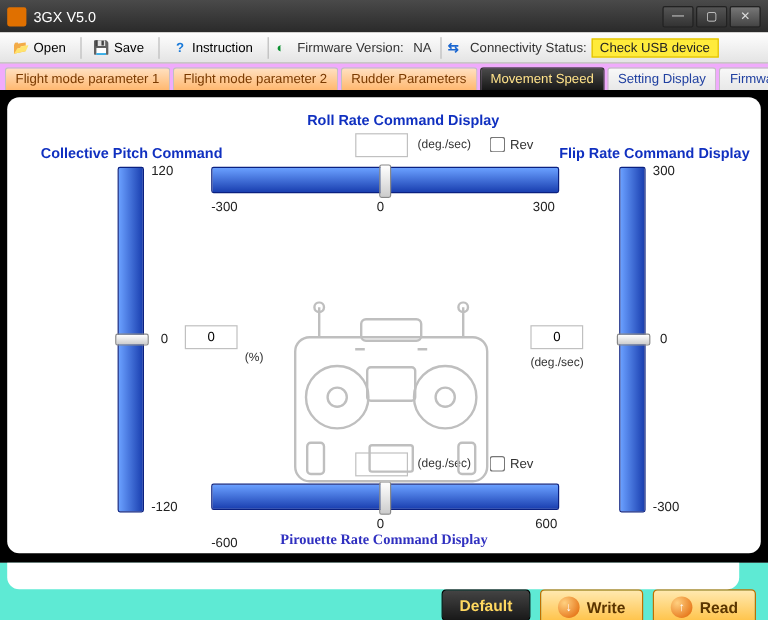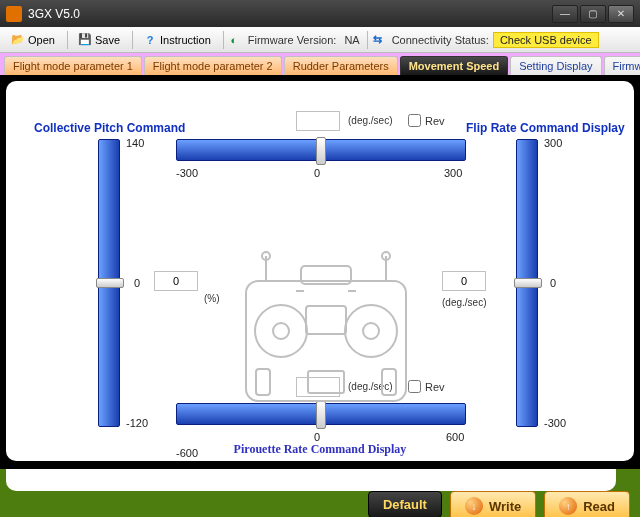--- a/index.html
+++ b/index.html
@@ -11,42 +11,42 @@
   .winbtn.close { background:linear-gradient(#777,#444); }
   .toolbar { height:26px; background:linear-gradient(#fefefe,#e4e4e4); border-bottom:1px solid #bbb; display:flex; align-items:center; padding:0 4px; font-size:11px; }
   .tbtn { display:flex; align-items:center; padding:2px 6px; border:1px solid transparent; border-radius:3px; cursor:pointer; margin-right:2px;}
   .tsep{width:1px;height:18px;background:#bbb;margin:0 3px;}
   .ticon{width:14px;height:14px;margin-right:3px;display:inline-flex;align-items:center;justify-content:center;}
   .static-label{padding:2px 4px;color:#333;}
   .usb-status{background:#ffeb3b;color:#222;padding:1px 6px;border:1px solid #e0c000;}
   .tabstrip{height:22px;background:#f0abfc;display:flex;align-items:flex-end;padding:0 4px;font-size:11px;position:relative;}
   .tab{padding:3px 8px;margin-right:2px;border:1px solid #c0c0c0;border-bottom:none;border-radius:3px 3px 0 0;background:linear-gradient(#ffe0c0,#ffb870);color:#7a3a00;cursor:pointer;white-space:nowrap;}
   .tab.inactive{background:linear-gradient(#f8f8f8,#e8e8e8);color:#2040a0;}
-  .tab.active{background:linear-gradient(#4a4a4a,#181818);color:#ffe38a;font-weight:bold;border-color:#333;}
+  .tab.active{background:linear-gradient(#4a4a4a,#181818);color:#ffe38a;font-weight:normal;border-color:#333;}
   .workspace{height:394px;background:#000;padding:6px 6px 0 6px;position:relative;}
   .panel{background:#fff;border-radius:10px;height:380px;position:relative;overflow:hidden;}
   .sec-label{position:absolute;color:#1030c0;font-size:12px;font-weight:bold;}
   .value-box{position:absolute;width:44px;height:20px;border:1px solid #c0c0c0;background:#fff;font-size:11px;text-align:center;line-height:18px;}
   .tick{position:absolute;font-size:11px;color:#222;}
 
   .hslider{position:absolute;height:22px;background:linear-gradient(#6aa0ff,#1a3fb0);border:1px solid #0a2080;border-radius:2px;}
   .hslider .thumb{position:absolute;top:-3px;width:10px;height:28px;left:50%;margin-left:-5px;background:linear-gradient(#fff,#ccc);border:1px solid #888;border-radius:2px;cursor:pointer;}
   .vslider{position:absolute;width:22px;background:linear-gradient(90deg,#6aa0ff,#1a3fb0);border:1px solid #0a2080;border-radius:2px;}
   .vslider .thumb{position:absolute;left:-3px;height:10px;width:28px;top:50%;margin-top:-5px;background:linear-gradient(#fff,#ccc);border:1px solid #888;border-radius:2px;cursor:pointer;}
 
   .chk{position:absolute;display:flex;align-items:center;font-size:11px;color:#333;}
   .chk input{margin-right:4px;}
   .unit{position:absolute;font-size:10px;color:#333;}
 
   .radiobox{position:absolute;left:230px;top:170px;width:180px;height:165px;}
   .radiobox svg{width:100%;height:100%;}
 
   .bottom-label{position:absolute;bottom:4px;left:0;right:0;text-align:center;color:#3030c0;font-size:12px;font-weight:bold;font-family:Liberation Serif, serif;}
 
-  .footer{height:48px;background:#4d7c0f;display:flex;align-items:flex-start;justify-content:flex-end;padding:6px 10px;gap:8px;}
+  .footer{height:48px;background:#5eead4;display:flex;align-items:flex-start;justify-content:flex-end;padding:6px 10px;gap:8px;}
   .footer .panel-strip{position:absolute;left:6px;top:0;width:610px;height:22px;background:#fff;border-radius:0 0 10px 10px;}
   .bigbtn{display:flex;align-items:center;gap:6px;padding:5px 14px;border-radius:4px;border:1px solid #c07000;background:linear-gradient(#ffe9b0,#ffc040);color:#5a3500;font-weight:bold;font-size:13px;cursor:pointer;margin-top:16px;}
   .bigbtn.dark{background:linear-gradient(#444,#181818);color:#ffd860;border-color:#000;}
   .bigbtn .circ{width:18px;height:18px;border-radius:50%;background:radial-gradient(circle at 30% 30%,#ffd080,#e06000);display:flex;align-items:center;justify-content:center;color:#fff;font-size:10px;}
 </style>
 </head>
 <body>
 
 <div class="titlebar">
   <div class="icon"></div>
@@ -88,20 +88,21 @@
   <div class="tab">Rudder Parameters</div>
   <div class="tab active">Movement Speed</div>
   <div class="tab inactive">Setting Display</div>
   <div class="tab inactive">Firmware Upgrade</div>
 
 </div>
 
 <div class="workspace">
   <div class="panel">
 
+    <div class="sec-label" style="left:250px;top:12px;">Roll Rate Command Display</div>
     <div class="value-box" style="left:290px;top:30px;"></div>
     <span class="unit" style="left:342px;top:34px;">(deg./sec)</span>
     <label class="chk" style="left:402px;top:33px;">
       <input type="checkbox" style="">
       <span>Rev</span>
     </label>
     <div class="hslider" style="left:170px;top:58px;width:290px;">
         <div class="thumb"></div>
       </div>
     <span class="tick" style="left:170px;top:86px;">-300</span>
@@ -118,21 +119,21 @@
         <div class="thumb"></div>
       </div>
     <span class="tick" style="left:170px;top:366px;">-600</span>
     <span class="tick" style="left:308px;top:350px;">0</span>
     <span class="tick" style="left:440px;top:350px;">600</span>
 
     <div class="sec-label" style="left:28px;top:40px;">Collective Pitch Command</div>
     <div class="vslider" style="left:92px;top:58px;height:288px;">
         <div class="thumb"></div>
       </div>
-    <span class="tick" style="left:120px;top:56px;">140</span>
+    <span class="tick" style="left:120px;top:56px;">120</span>
     <span class="tick" style="left:128px;top:196px;">0</span>
     <span class="tick" style="left:120px;top:336px;">-120</span>
     <div class="value-box" style="left:148px;top:190px;">0</div>
     <span class="unit" style="left:198px;top:212px;">(%)</span>
 
     <div class="sec-label" style="left:460px;top:40px;">Flip Rate Command Display</div>
     <div class="vslider" style="left:510px;top:58px;height:288px;">
         <div class="thumb"></div>
       </div>
     <span class="tick" style="left:538px;top:56px;">300</span>

